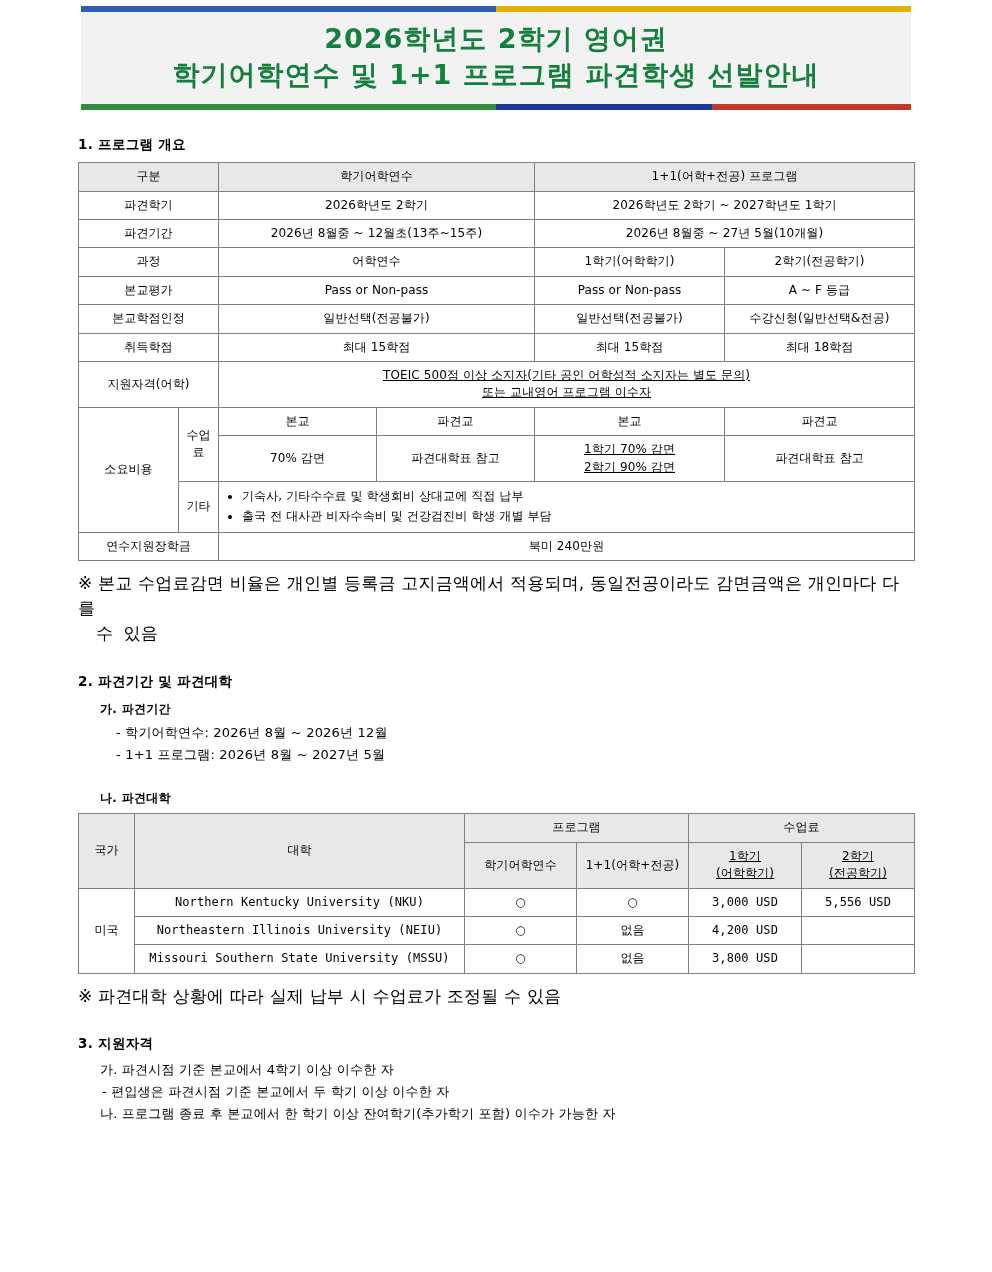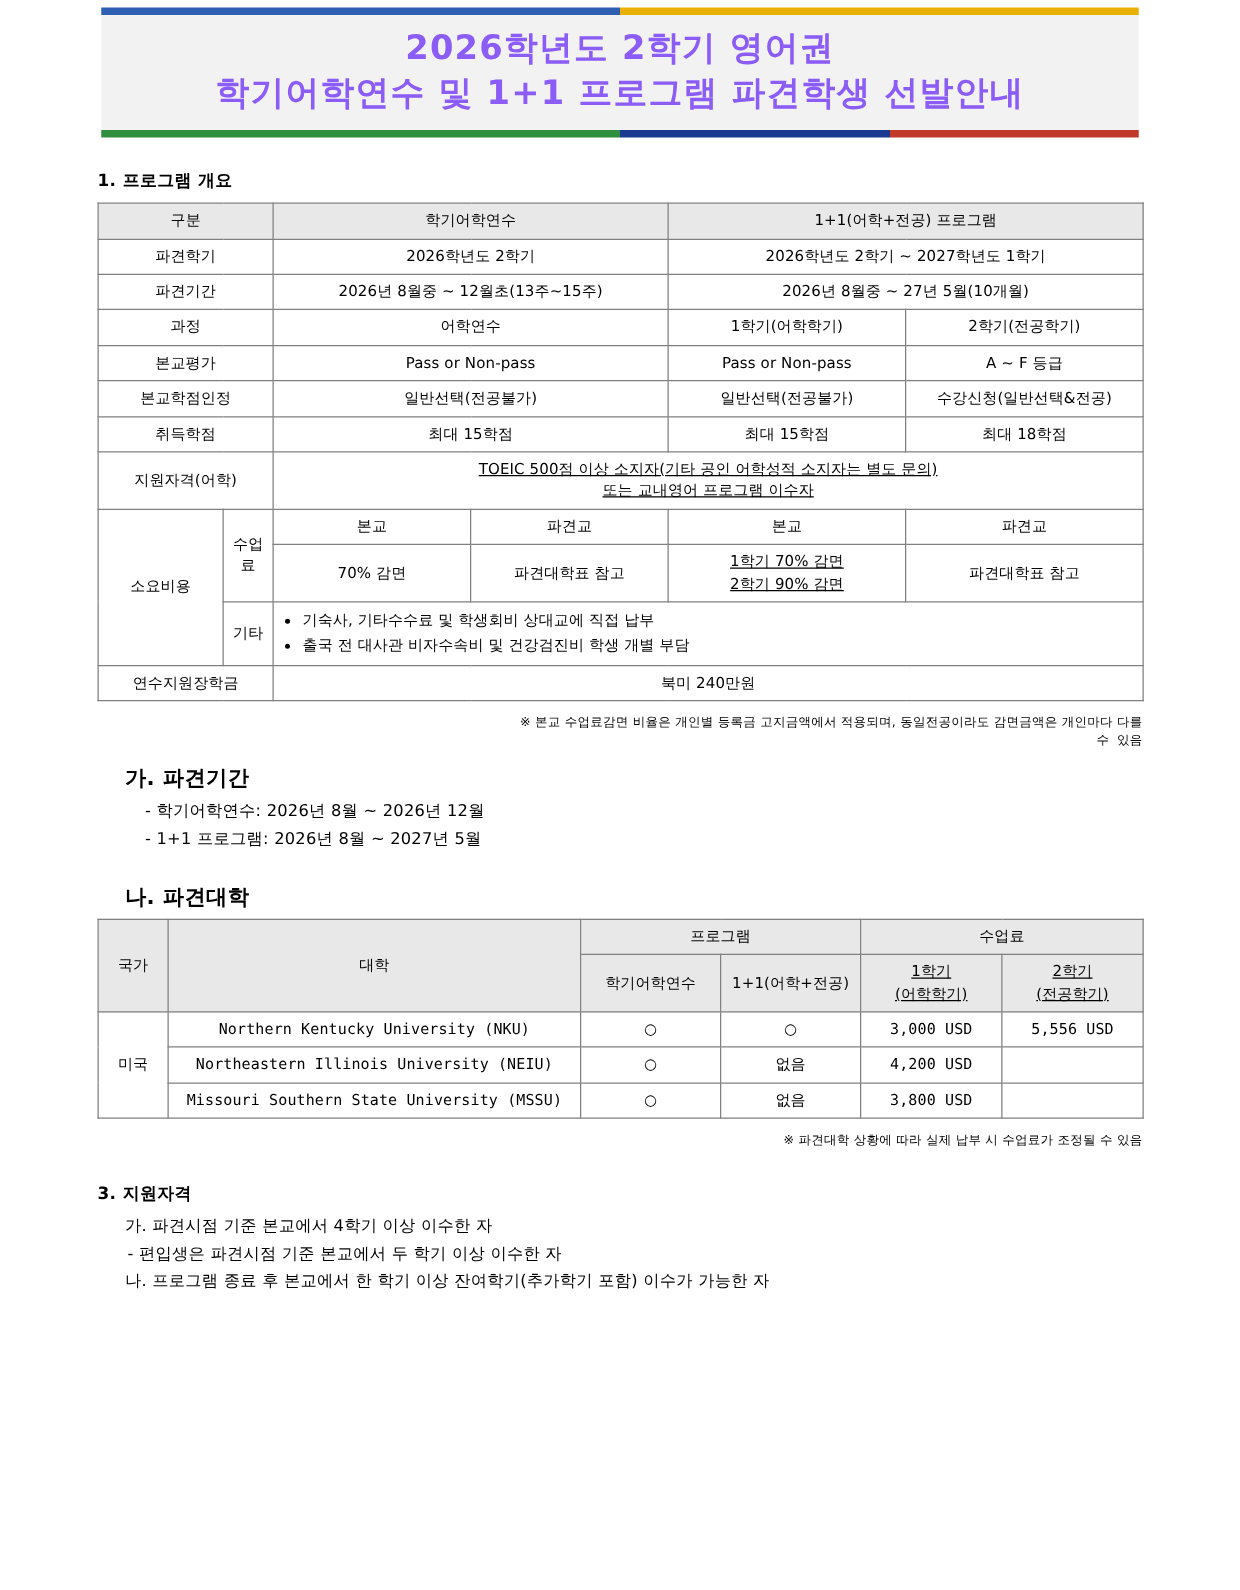--- a/index.html
+++ b/index.html
@@ -44,55 +44,54 @@
   .banner-title {
     background: #f2f2f2;
     text-align: center;
     padding: 9px 0 12px 0;
   }
   .banner-title .line {
     font-family: "DejaVu Sans", "Liberation Sans", sans-serif;
     font-weight: bold;
     font-size: 27px;
     letter-spacing: 1px;
-    color: #8b5cf6;
+    color: #15803d;
     line-height: 1.32;
     white-space: nowrap;
   }
 
   
   .content {
     padding: 0 78px;
     box-sizing: border-box;
   }
   .section-title {
     font-size: 13.5px;
     font-weight: bold;
     margin-top: 26px;
     margin-bottom: 8px;
     letter-spacing: 0.3px;
   }
   .sub-title {
-    font-size: 17px;
+    font-size: 12px;
     font-weight: bold;
     margin: 10px 0 6px 22px;
     letter-spacing: 0.3px;
   }
   .bullet-line {
     font-size: 13px;
     margin: 4px 0 4px 38px;
     letter-spacing: 0.2px;
   }
   .bullet-line.indent2 { margin-left: 24px; }
   .note {
-    font-size: 10px;
+    font-size: 17px;
     margin-top: 10px;
     letter-spacing: 0.2px;
     line-height: 1.5;
-    text-align: right;
   }
   .note .cont { display: block; margin-left: 18px; font-family: Liberation Mono, monospace; }
 
   
   table.doc {
     border-collapse: collapse;
     width: 836px;
     margin: 2px 0 0 0;
     table-layout: fixed;
   }
@@ -239,20 +238,21 @@
           <td colspan="4">북미 240만원</td>
         </tr>
       </tbody>
     </table>
 
     <div class="note">
       <span>※ 본교 수업료감면 비율은 개인별 등록금 고지금액에서 적용되며, 동일전공이라도 감면금액은 개인마다 다를</span>
       <span class="cont">수 있음</span>
     </div>
 
+    <div class="section-title">2. 파견기간 및 파견대학</div>
     <div class="sub-title">가. 파견기간</div>
     <div class="bullet-line">- 학기어학연수: 2026년 8월 ~ 2026년 12월</div>
     <div class="bullet-line">- 1+1 프로그램: 2026년 8월 ~ 2027년 5월</div>
 
     <div class="sub-title" style="margin-top:26px">나. 파견대학</div>
 
     <table class="doc">
       <colgroup>
         <col style="width:56px">
         <col style="width:330px">

